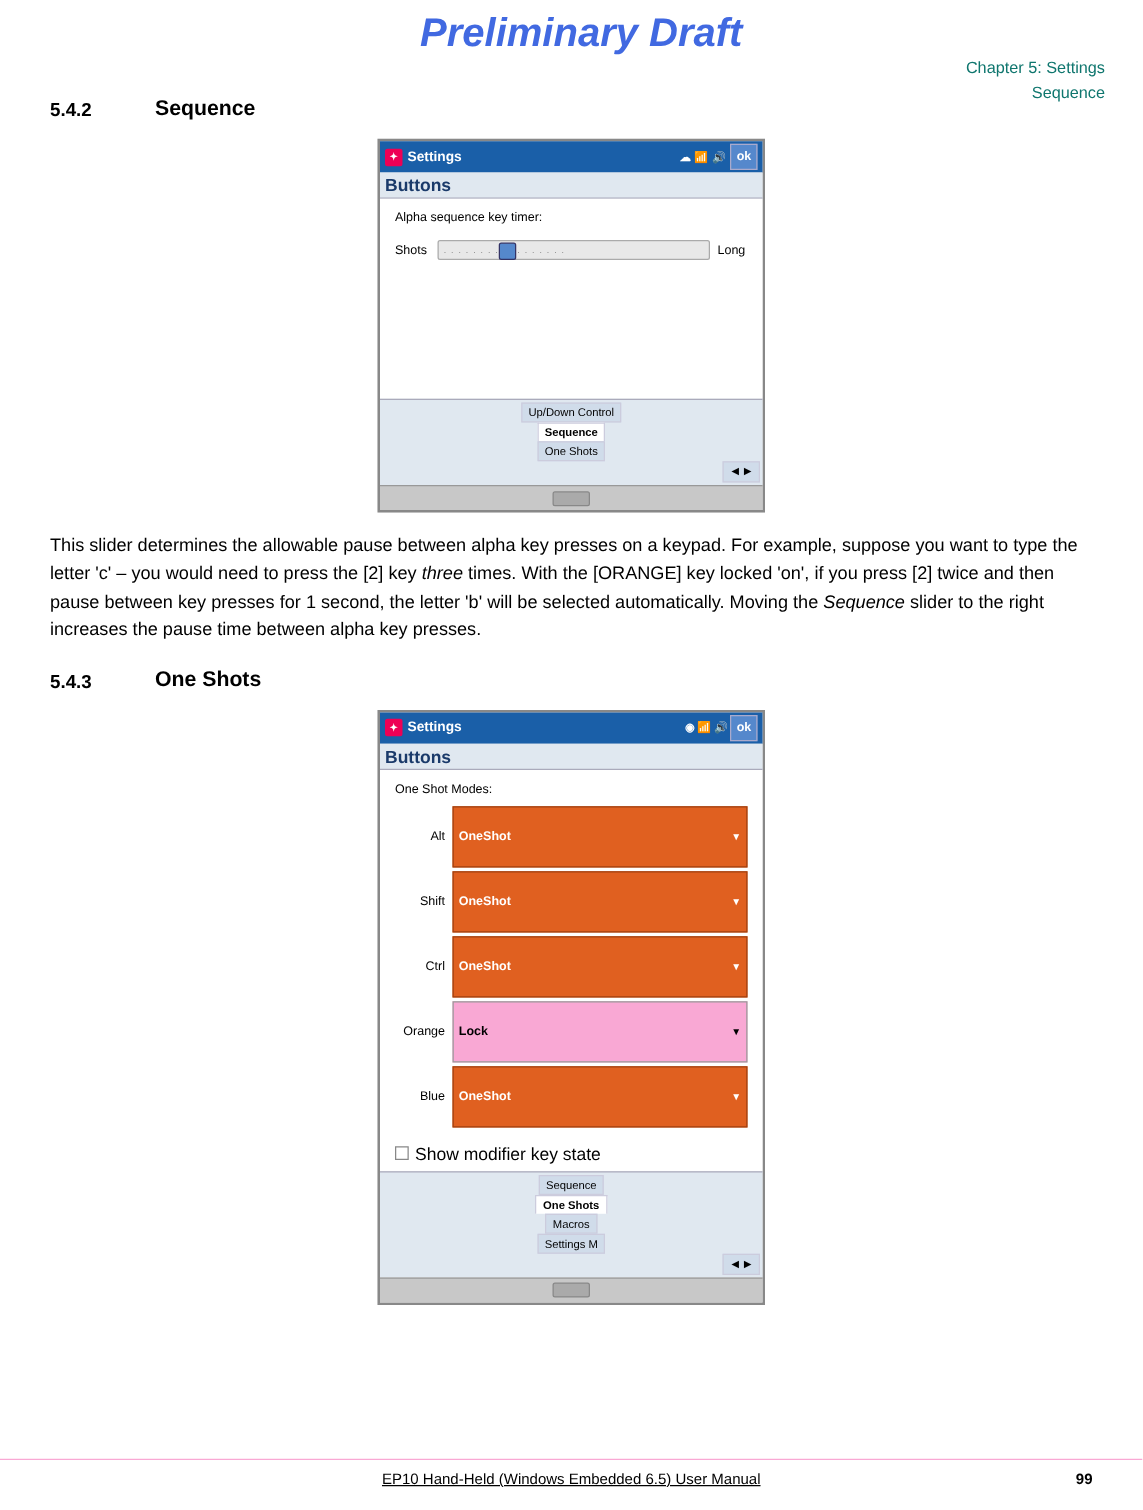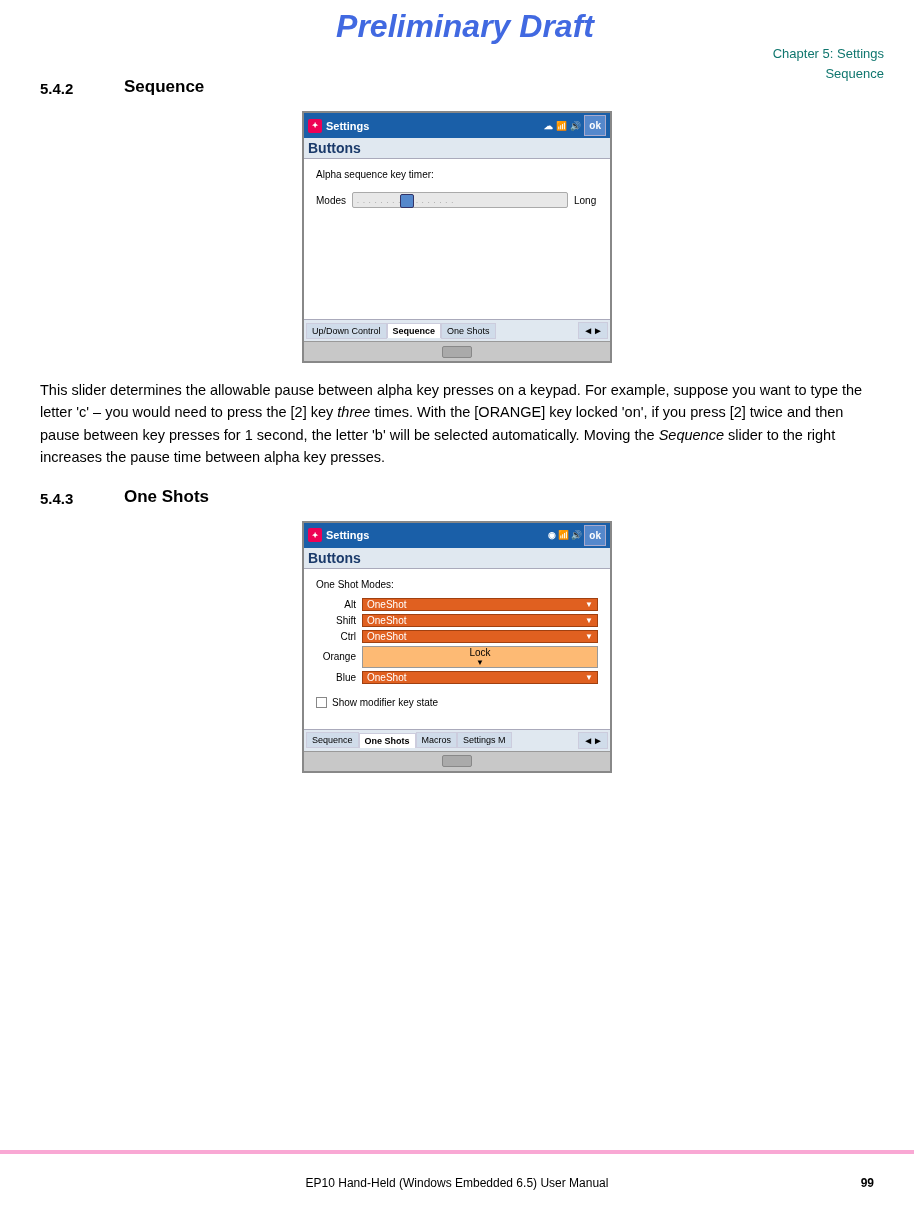--- a/index.html
+++ b/index.html
@@ -183,20 +183,21 @@
 
     
     .device-bottom-tabs {
       background: #e0e8f0;
       border-top: 1px solid #aab;
       display: flex;
       align-items: center;
       font-size: 9px;
       padding: 2px 2px;
       gap: 0;
+      flex-direction: column;
     }
     .device-tab {
       padding: 2px 5px;
       border: 1px solid #ccd;
       background: #d0dcea;
       font-size: 9px;
       cursor: pointer;
       white-space: nowrap;
     }
     .device-tab.active {
@@ -260,63 +261,64 @@
     .oneshot-key-label {
       min-width: 40px;
       text-align: right;
       font-size: 10px;
     }
     .oneshot-dropdown {
       flex: 1;
       background: #e06020;
       color: #fff;
       font-size: 10px;
-      padding: 0 4px;
+      padding: 18px 4px;
       display: flex;
       align-items: center;
       justify-content: space-between;
       border: 1px solid #a04010;
+      font-weight: bold;
     }
     .oneshot-dropdown.lock {
-      background: #fdba74;
+      background: #f9a8d4;
       color: #000;
       border: 1px solid #999;
-      flex-direction: column;
     }
     .dropdown-arrow {
       font-size: 8px;
     }
     .checkbox-row {
       display: flex;
       align-items: center;
       gap: 5px;
       margin-top: 6px;
-      font-size: 10px;
+      font-size: 14px;
     }
     .checkbox-box {
       width: 11px;
       height: 11px;
       border: 1px solid #888;
       background: #fff;
       display: inline-block;
     }
 
     
     .page-footer {
       position: absolute;
       bottom: 18px;
       left: 0;
       right: 0;
       display: flex;
       justify-content: center;
       align-items: center;
       font-size: 12px;
       color: #000;
-      border-top: 4px solid #f9a8d4;
-      padding-top: 22px;
+      border-top: 1px solid #f9a8d4;
+      padding-top: 8px;
+      text-decoration: underline;
     }
     .footer-right {
       position: absolute;
       right: 40px;
       font-weight: bold;
     }
 
     
     .titlebar2-icons {
       display: flex;
@@ -356,21 +358,21 @@
           <span style="font-size:9px;">🔊</span>
           <span class="titlebar-ok">ok</span>
         </div>
       </div>
 
       <div class="screen-tab-bar">Buttons</div>
 
       <div class="screen-body">
         <div class="slider-label">Alpha sequence key timer:</div>
         <div class="slider-row">
-          <span class="slider-short-label">Modes</span>
+          <span class="slider-short-label">Shots</span>
           <div class="slider-track">
             <div class="slider-dots">
               <span>. . . . . . . . . . . . . . . . .</span>
             </div>
             <div class="slider-thumb"></div>
           </div>
           <span class="slider-long-label">Long</span>
         </div>
       </div>
 

